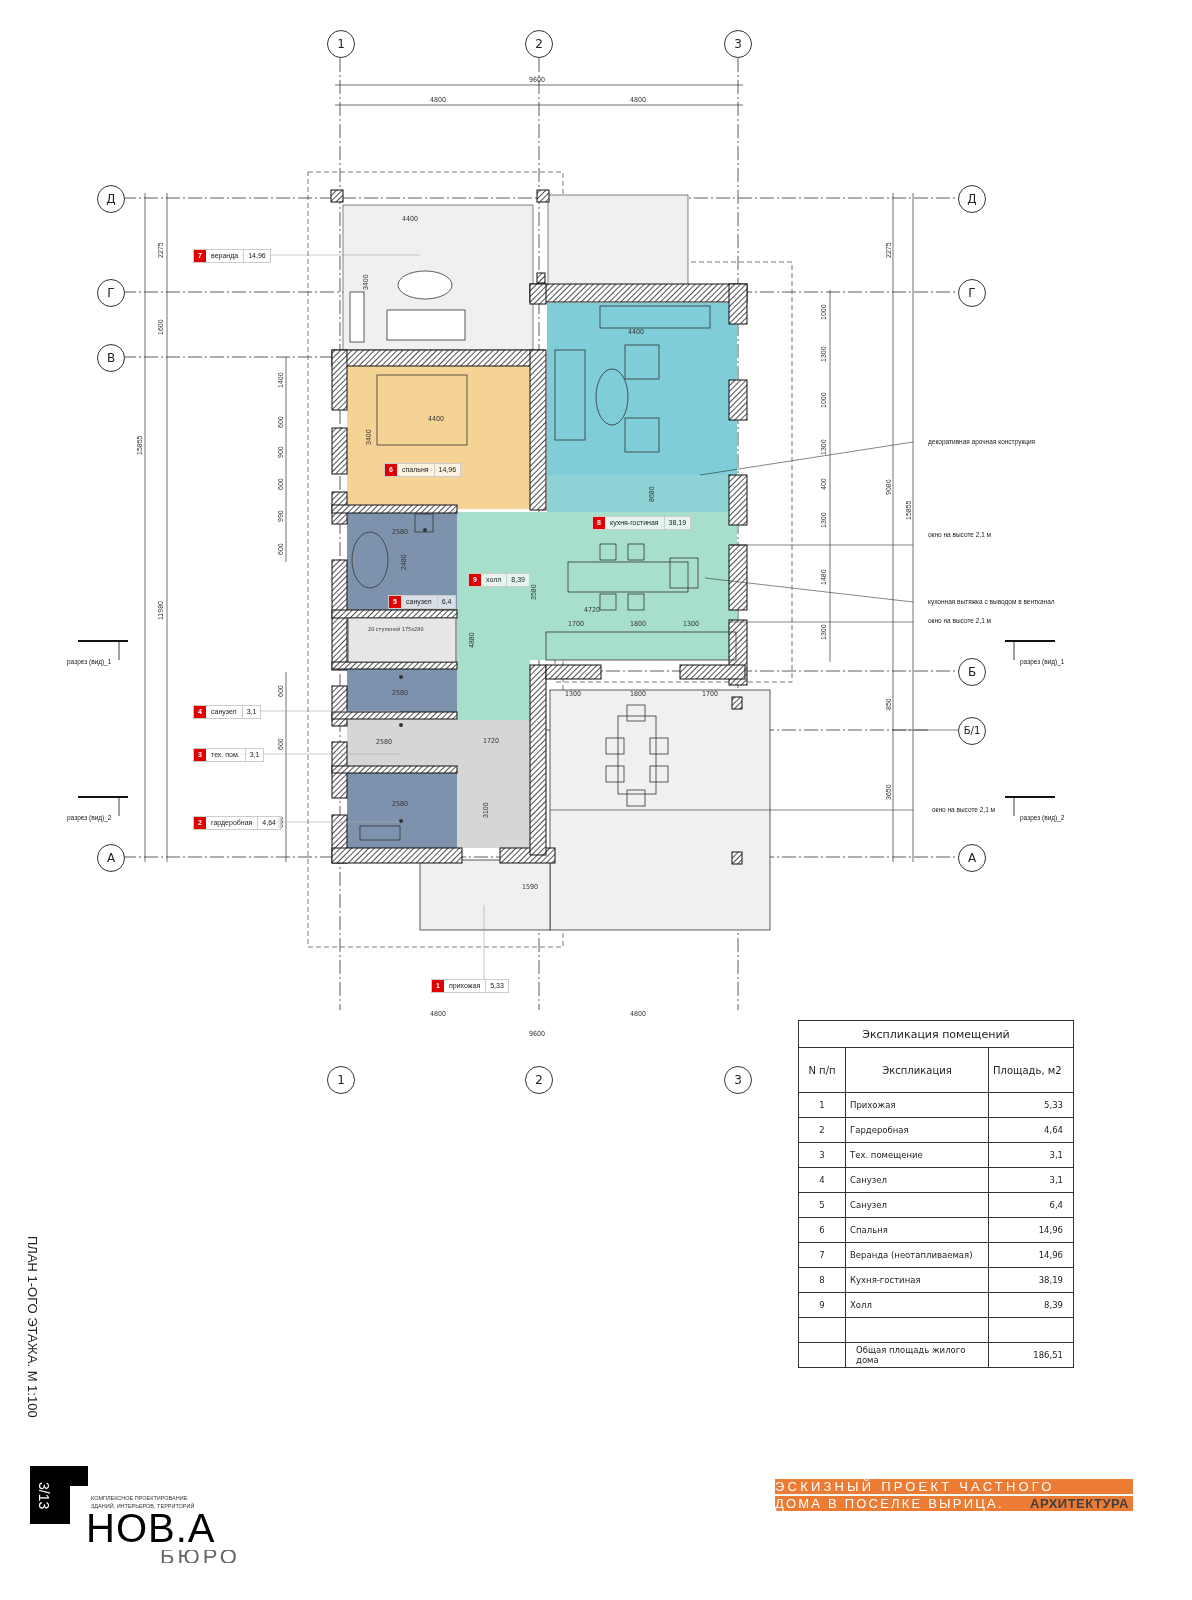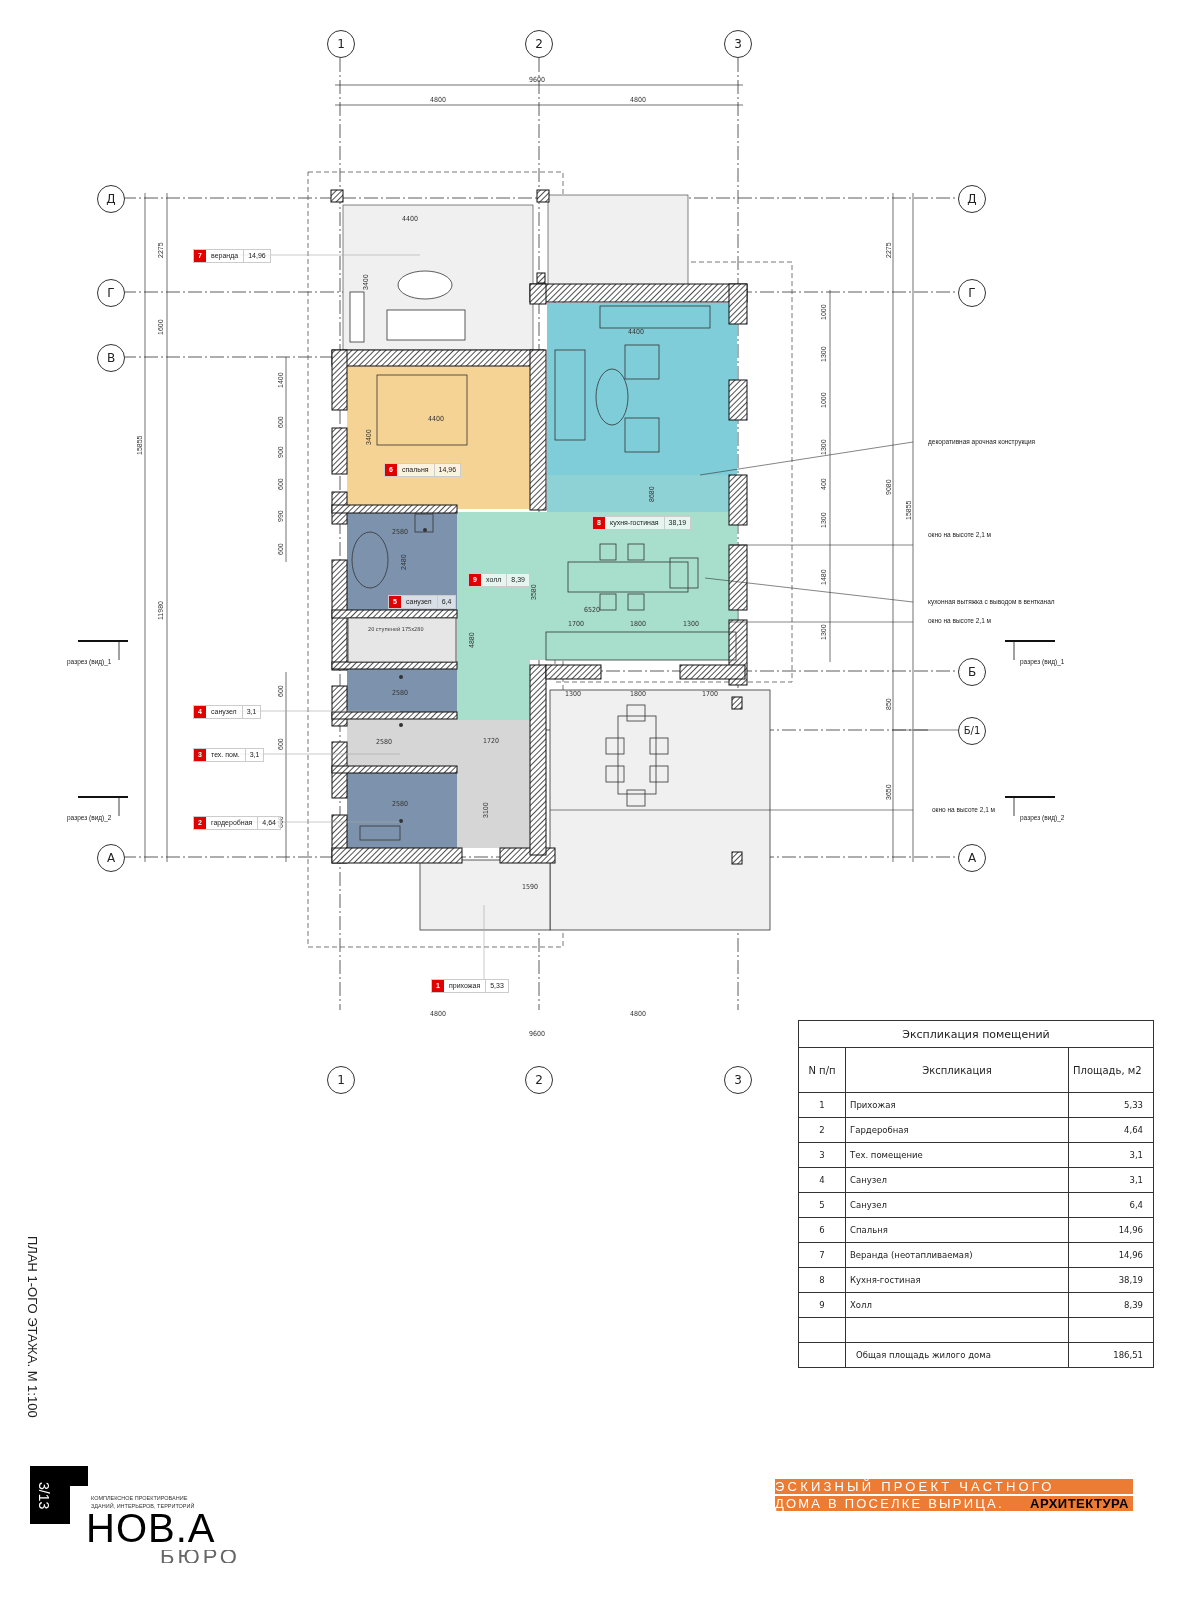--- a/index.html
+++ b/index.html
@@ -6,21 +6,21 @@
   body{width:1192px;height:1600px;position:relative;overflow:hidden;font-family:"Liberation Sans",sans-serif;color:#222;}
   .abs{position:absolute;}
   .axis-bubble{position:absolute;width:26px;height:26px;border:1.2px solid #333;border-radius:50%;font-size:12px;text-align:center;line-height:26px;background:#fff;font-family:"DejaVu Sans",sans-serif;}
   .dim{position:absolute;font-size:7px;color:#333;font-family:"DejaVu Sans Condensed","DejaVu Sans",sans-serif;}
   .dimv{position:absolute;font-size:7px;color:#333;transform:rotate(-90deg);transform-origin:left top;white-space:nowrap;}
   .tag{position:absolute;display:flex;align-items:center;height:12px;font-size:7px;border:1px solid #ccc;background:rgba(255,255,255,0.7);}
   .tag .n{background:#e00000;color:#fff;width:12px;height:12px;text-align:center;line-height:12px;font-weight:bold;}
   .tag .l{padding:0 5px;border-right:1px solid #ccc;line-height:12px;}
   .tag .a{padding:0 4px;line-height:12px;}
   .note{position:absolute;font-size:6.5px;color:#222;white-space:nowrap;}
-  table.expl{position:absolute;left:798px;top:1020px;width:356px;border-collapse:collapse;font-family:"DejaVu Sans",sans-serif;}
+  table.expl{position:absolute;left:798px;top:1020px;width:276px;border-collapse:collapse;font-family:"DejaVu Sans",sans-serif;}
   table.expl td,table.expl th{border:1px solid #333;font-size:8.5px;font-weight:normal;height:24px;padding:0 4px;}
   table.expl .title td{font-size:11px;text-align:center;height:26px;}
   table.expl .head th{height:44px;font-size:10px;}
   .c1{width:38px;text-align:center;}
   .c3{width:70px;text-align:right;padding-right:10px !important;}
   .sheet-title{position:absolute;left:40px;top:1236px;width:220px;transform:rotate(90deg);transform-origin:left top;font-size:13px;white-space:nowrap;}
   .orange{position:absolute;left:775px;background:#ec7b33;color:#fff;font-size:13px;height:15px;line-height:15px;letter-spacing:0.5px;}
   .logo-black{position:absolute;left:30px;top:1466px;width:40px;height:58px;background:#000;}
   .logo-black2{position:absolute;left:30px;top:1466px;width:58px;height:20px;background:#000;}
 </style>
@@ -232,21 +232,21 @@
 <span class="dim" style="left:402px;top:215px">4400</span>
 <span class="dimv" style="left:362px;top:290px">3400</span>
 <span class="dim" style="left:628px;top:328px">4400</span>
 <span class="dim" style="left:428px;top:415px">4400</span>
 <span class="dimv" style="left:365px;top:445px">3400</span>
 <span class="dim" style="left:392px;top:528px">2580</span>
 <span class="dimv" style="left:400px;top:570px">2480</span>
 <span class="dimv" style="left:530px;top:600px">3580</span>
 <span class="dimv" style="left:468px;top:648px">4880</span>
 <span class="dimv" style="left:648px;top:502px">8680</span>
-<span class="dim" style="left:584px;top:606px">6520</span>
+<span class="dim" style="left:584px;top:606px">4720</span>
 <span class="dim" style="left:568px;top:620px">1700</span>
 <span class="dim" style="left:630px;top:620px">1800</span>
 <span class="dim" style="left:683px;top:620px">1300</span>
 <span class="dim" style="left:565px;top:690px">1300</span>
 <span class="dim" style="left:630px;top:690px">1800</span>
 <span class="dim" style="left:702px;top:690px">1700</span>
 <span class="dim" style="left:392px;top:689px">2580</span>
 <span class="dim" style="left:376px;top:738px">2580</span>
 <span class="dim" style="left:392px;top:800px">2580</span>
 <span class="dim" style="left:483px;top:737px">1720</span>
@@ -386,14 +386,14 @@
   <div class="abs" style="left:52px;top:1482px;color:#fff;font-size:14px;transform:rotate(90deg);transform-origin:left top;white-space:nowrap">3/13</div>
   <div class="abs" style="left:91px;top:1495px;font-size:5.5px;color:#333">КОМПЛЕКСНОЕ ПРОЕКТИРОВАНИЕ</div>
   <div class="abs" style="left:91px;top:1503px;font-size:5.5px;color:#333">ЗДАНИЙ, ИНТЕРЬЕРОВ, ТЕРРИТОРИЙ</div>
   <div class="abs" style="left:86px;top:1508px;font-size:40px;line-height:40px;color:#000;letter-spacing:1px">НОВ.А</div>
   <div class="abs" style="left:160px;top:1550px;font-size:22px;line-height:14px;height:13px;overflow:hidden;color:#666;letter-spacing:3px">БЮРО</div>
 </div>
 
 <div class="orange" style="top:1479px;width:358px;letter-spacing:3.2px">ЭСКИЗНЫЙ ПРОЕКТ ЧАСТНОГО ЖИЛОГО</div>
 <div class="orange" style="top:1496px;width:358px;display:flex;justify-content:space-between">
   <span style="letter-spacing:2.2px">ДОМА В ПОСЕЛКЕ ВЫРИЦА.</span>
-  <span style="color:#000000;font-weight:bold;padding-right:4px">АРХИТЕКТУРА</span>
+  <span style="color:#404040;font-weight:bold;padding-right:4px">АРХИТЕКТУРА</span>
 </div>
 
 </body></html>

